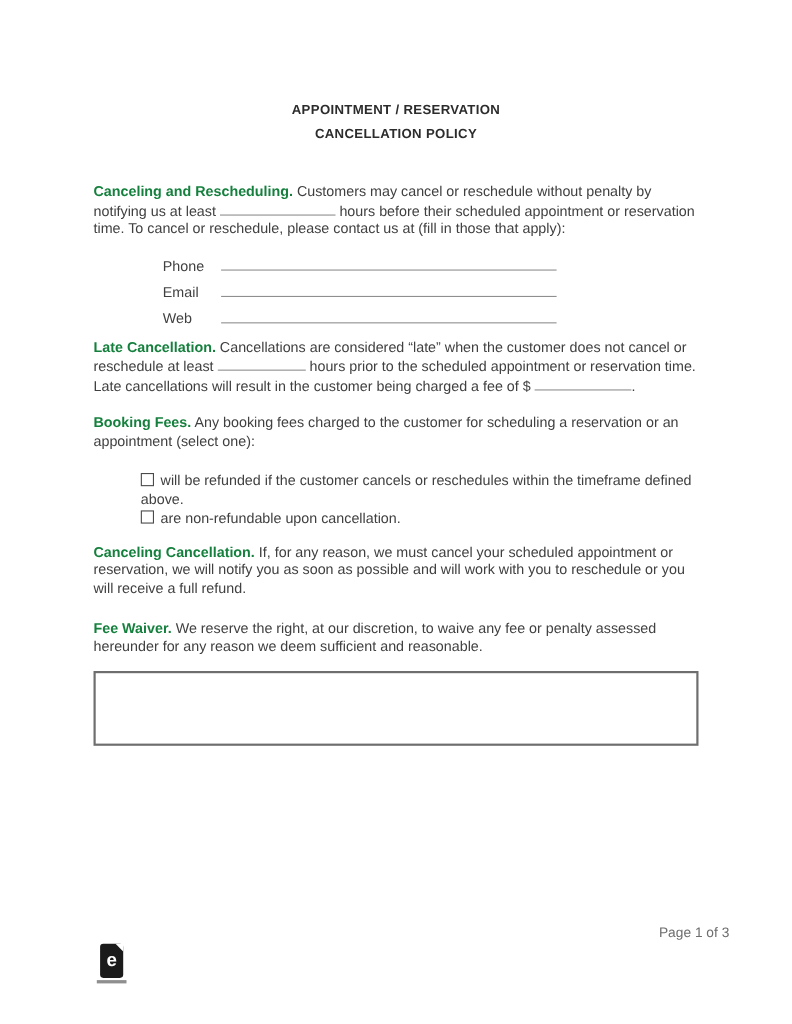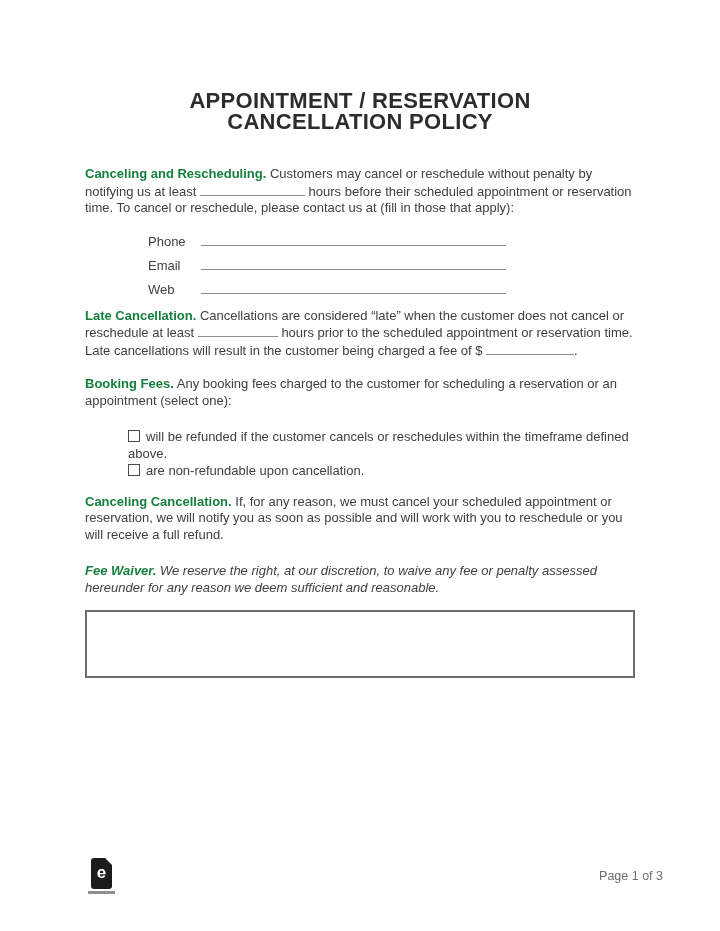--- a/index.html
+++ b/index.html
@@ -12,32 +12,32 @@
     overflow: hidden;
     font-family: "Liberation Sans", "DejaVu Sans", sans-serif;
     font-size: 13px;
     line-height: 16.5px;
     color: #404040;
   }
   .content { padding: 90px 85px 0 85px; }
   .doc-title {
     text-align: center;
     font-weight: bold;
-    font-size: 22px;
+    font-size: 12px;
     line-height: 21px;
     letter-spacing: 0.3px;
     color: #2c2c2c;
     margin-bottom: 34px;
   }
   p { margin: 0 0 17px 0; }
   p b { color: #15803d; }
   p.p-canceling { margin-bottom: 13px; }
   p.p-booking { margin-bottom: 20px; }
   p.p-provider { margin-bottom: 20px; }
-  p.p-feewaiver { margin-bottom: 14px; font-style: italic; }
+  p.p-feewaiver { margin-bottom: 14px; }
   p.p-other { margin-bottom: 3px; }
 
   .blank {
     display: inline-block;
     height: 12px;
     border-bottom: 1px solid #8f8f8f;
     vertical-align: baseline;
   }
   .w105 { width: 105px; }
   .w88  { width: 88px; }
@@ -105,21 +105,21 @@
   .logo-bar {
     width: 27px;
     height: 3px;
     background: #8f8f8f;
     margin-left: -3px;
     margin-top: 2px;
   }
   .page-label {
     position: absolute;
     right: 57px;
-    top: 868px;
+    top: 840px;
     font-size: 12.5px;
     color: #6e6e6e;
   }
 </style>
 </head>
 <body>
 
 <div class="page">
   <div class="content">
 

